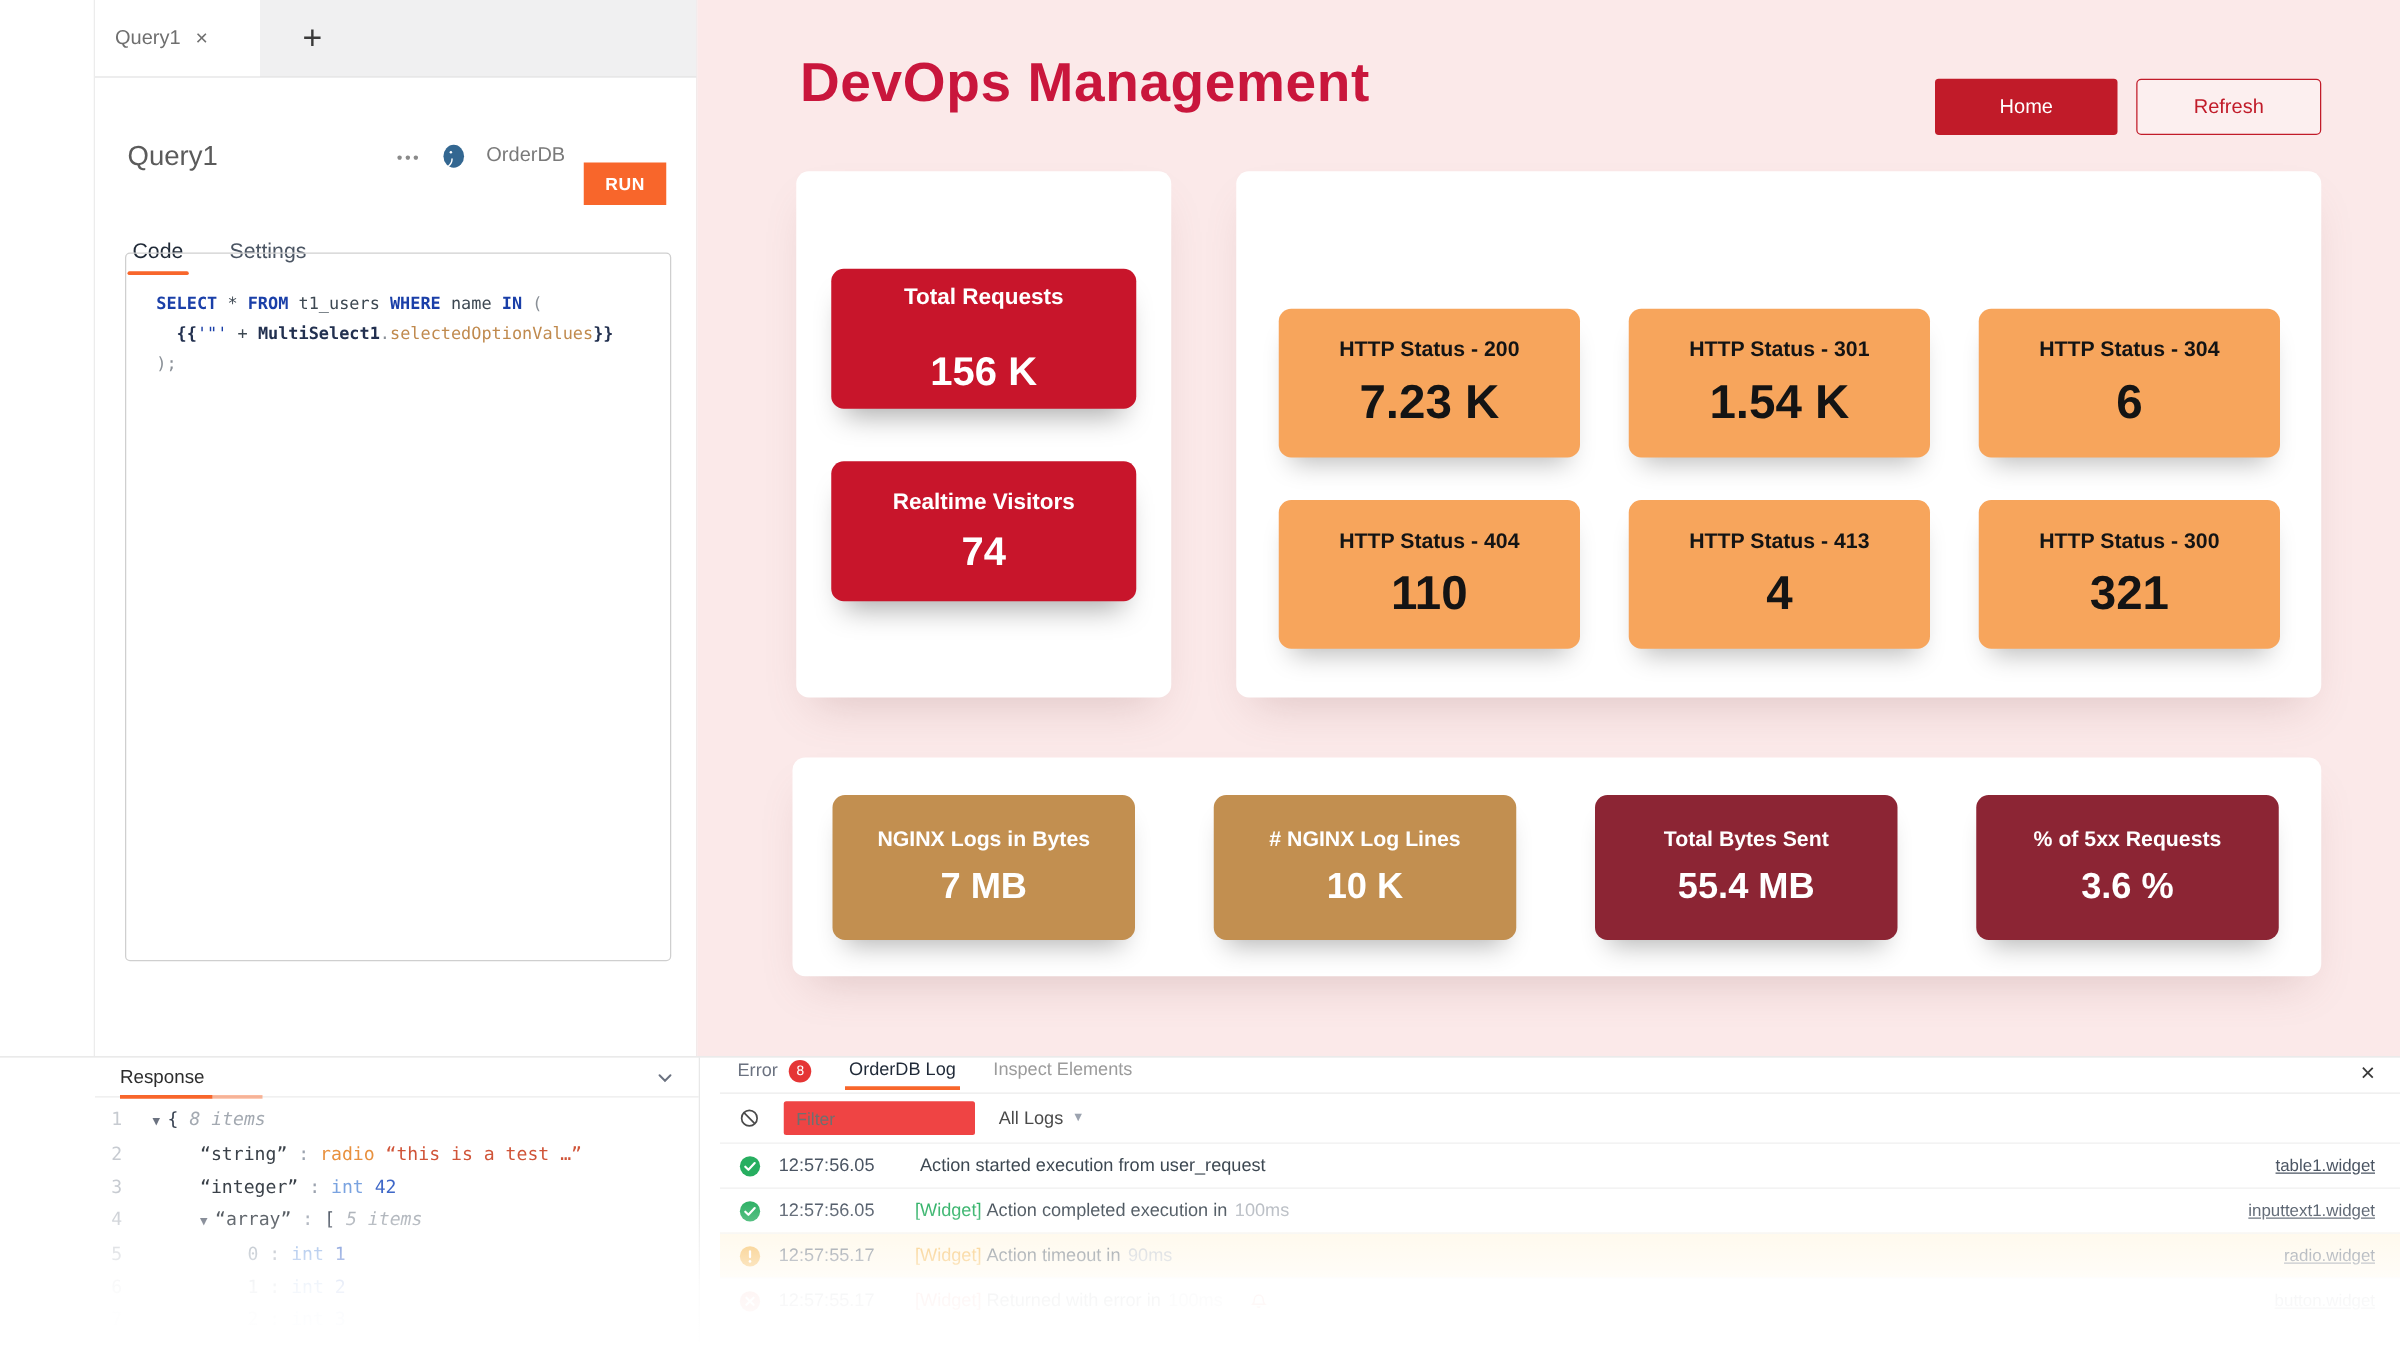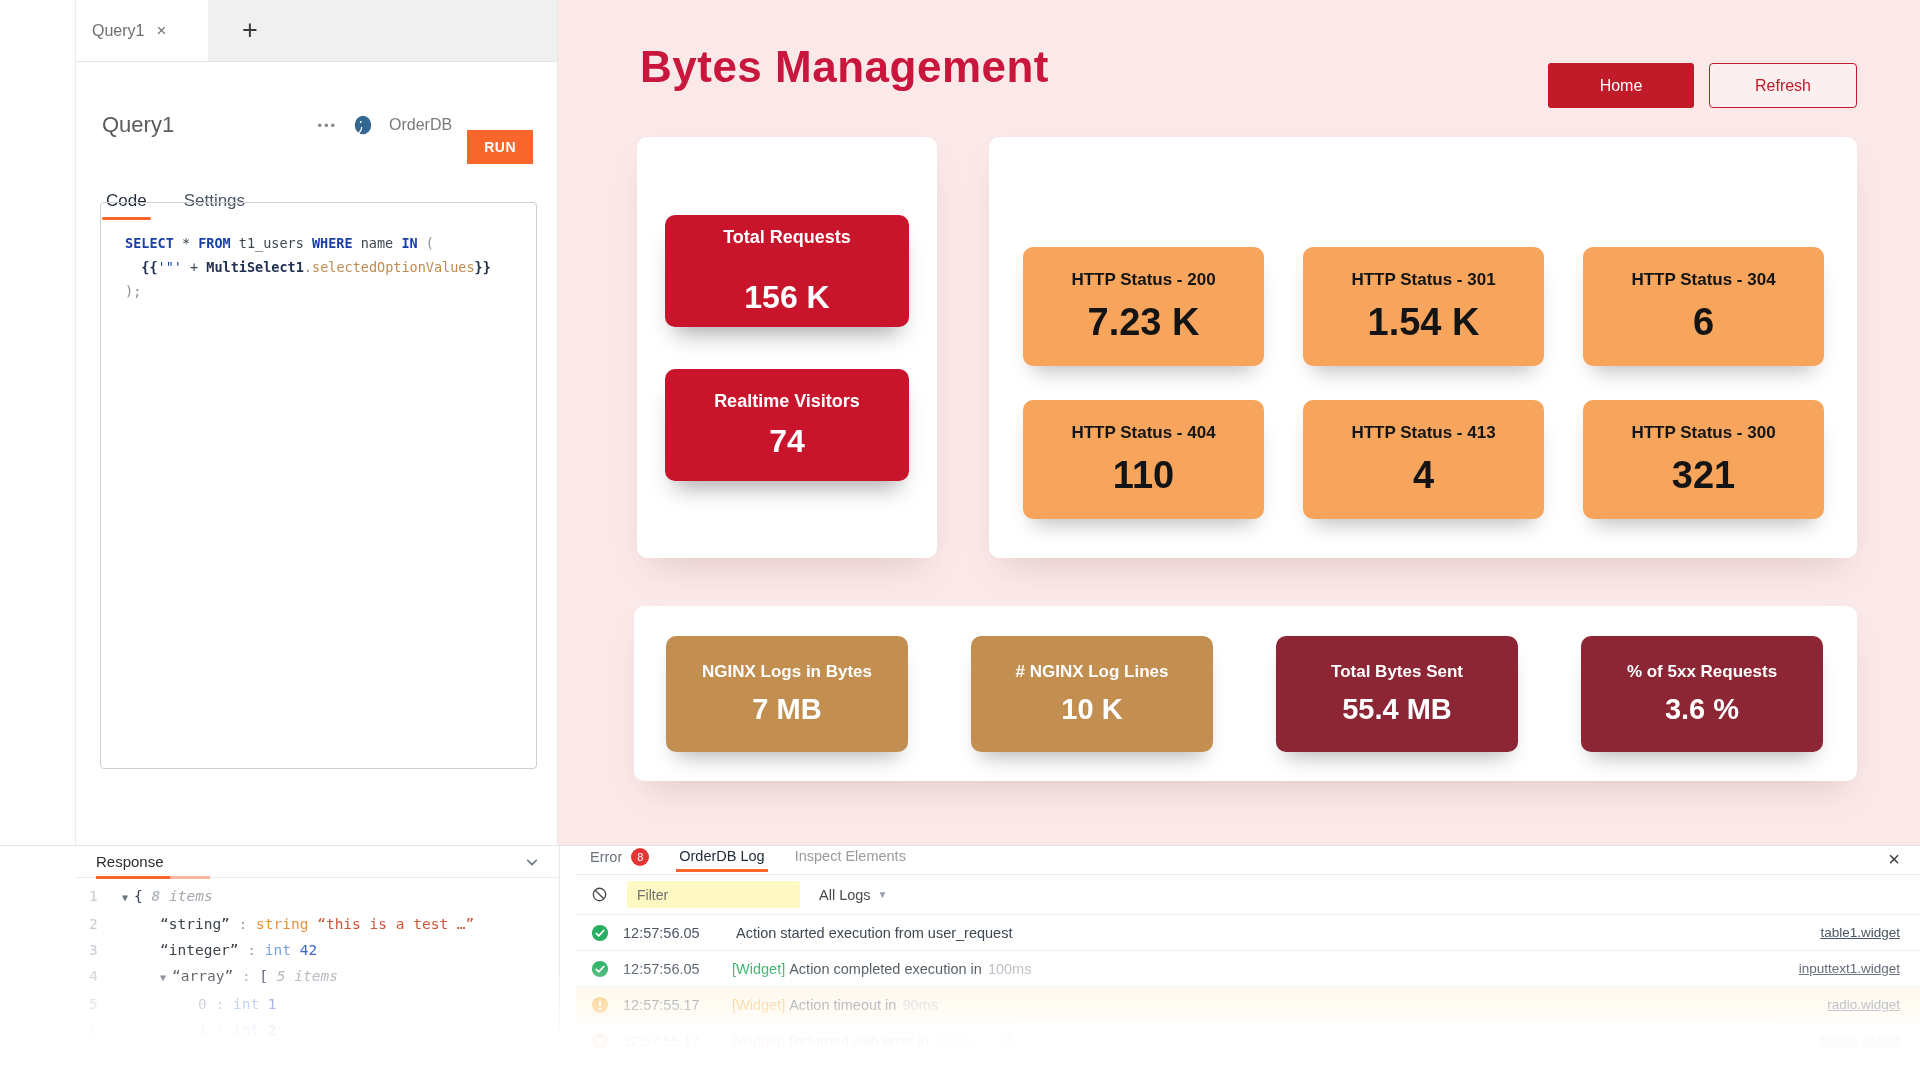--- a/index.html
+++ b/index.html
@@ -102,21 +102,21 @@
   .ctab { font-size:14.5px; cursor:pointer; padding-bottom:8px; position:relative; display:flex; align-items:center; gap:9px; }
   .ctab-error   { color:#6B7280; }
   .err-badge { width:18px; height:18px; border-radius:50%; background:#E53535; color:#fff; font-size:11px; display:flex; align-items:center; justify-content:center; }
   .ctab-active  { color:#1F2937; font-weight:500; }
   .ctab-active::after { content:""; position:absolute; left:-3px; right:-3px; bottom:0; height:3px; background:#F8662B; }
   .ctab-inspect { color:#9B9B9B; }
   .console-close { position:absolute; right:20px; top:3px; font-size:20px; color:#3A3A3A; background:none; border:none; cursor:pointer; line-height:1; }
 
   .filter-row { height:39px; display:flex; align-items:center; padding-left:15px; gap:19px; }
   .ban-btn { background:none; border:none; display:flex; cursor:pointer; }
-  .filter-input { width:173px; height:27px; background:#fef9c3; border:none; border-radius:2px; padding:0 10px; font-size:14px; color:#333; font-family:"Liberation Sans",sans-serif; }
+  .filter-input { width:153px; height:27px; background:#ef4444; border:none; border-radius:2px; padding:0 10px; font-size:14px; color:#333; font-family:"Liberation Sans",sans-serif; }
   .filter-input::placeholder { color:#6F6F6F; }
   .all-logs { display:flex; align-items:center; gap:7px; color:#4A4A4A; font-size:14.5px; cursor:pointer; }
   .caret { color:#9CA3AF; font-size:10px; }
 
   .log-row { height:36px; display:flex; align-items:center; gap:14px; padding:0 20px 0 15px; border-top:1px solid #F0F0F0; font-size:14.5px; }
   .log-row.timeout { background:#FFF6DF; opacity:.8; }
   .log-row.error   { opacity:.35; }
   .log-icon { flex:none; display:flex; }
   .log-time { flex:none; width:95px; color:#4B5563; }
   .log-text { color:#3D4852; white-space:nowrap; }
@@ -168,21 +168,21 @@
   <div class="code-editor">
     <div>
         <div class="code-line"><span class="tok-kw">SELECT</span><span class="tok-id"> * </span><span class="tok-kw">FROM</span><span class="tok-id"> t1_users </span><span class="tok-kw">WHERE</span><span class="tok-id"> name </span><span class="tok-kw">IN</span><span class="tok-pn"> (</span></div>
         <div class="code-line"><span class="tok-id">  </span><span class="tok-br">{{</span><span class="tok-str">'"'</span><span class="tok-id"> + </span><span class="tok-obj">MultiSelect1</span><span class="tok-pn">.</span><span class="tok-prop">selectedOptionValues</span><span class="tok-br">}}</span></div>
         <div class="code-line"><span class="tok-pn">);</span></div>
       </div>
   </div>
 </div>
 
 <div class="dashboard">
-  <div class="dash-title">Bytes Management</div>
+  <div class="dash-title">DevOps Management</div>
   <button class="home-btn">Home</button>
   <button class="refresh-btn">Refresh</button>
 
   <div class="white-card left-card">
     <div class="stat-card red-card first">
       <div class="stat-label">Total Requests</div>
       <div class="stat-value">156 K</div>
     </div>
     <div class="stat-card red-card second">
       <div class="stat-label">Realtime Visitors</div>
@@ -254,21 +254,21 @@
       <span class="resp-underline"></span>
       <span class="resp-underline2"></span>
     </div>
     <div class="json-tree">
         <div class="json-line" style="opacity: 1;">
           <span class="gutter">1</span>
           <span class="jcontent" style="padding-left: 8px;"><span class="j-arrow">▼ </span><span class="j-brace">{ </span><span class="j-meta">8 items</span></span>
         </div>
         <div class="json-line" style="opacity: 1;">
           <span class="gutter">2</span>
-          <span class="jcontent" style="padding-left: 46px;"><span class="j-key">“string”</span><span class="j-colon"> : </span><span class="j-type">string</span><span class="j-str"> “this is a test …”</span></span>
+          <span class="jcontent" style="padding-left: 46px;"><span class="j-key">“string”</span><span class="j-colon"> : </span><span class="j-type">radio</span><span class="j-str"> “this is a test …”</span></span>
         </div>
         <div class="json-line" style="opacity: 1;">
           <span class="gutter">3</span>
           <span class="jcontent" style="padding-left: 46px;"><span class="j-key">“integer”</span><span class="j-colon"> : </span><span class="j-int">int</span><span class="j-num"> 42</span></span>
         </div>
         <div class="json-line" style="opacity: 1;">
           <span class="gutter">4</span>
           <span class="jcontent" style="padding-left: 46px;"><span class="j-arrow">▼ </span><span class="j-key">“array”</span><span class="j-colon"> : </span><span class="j-brace">[ </span><span class="j-meta">5 items</span></span>
         </div>
         <div class="json-line" style="opacity: 1;">

